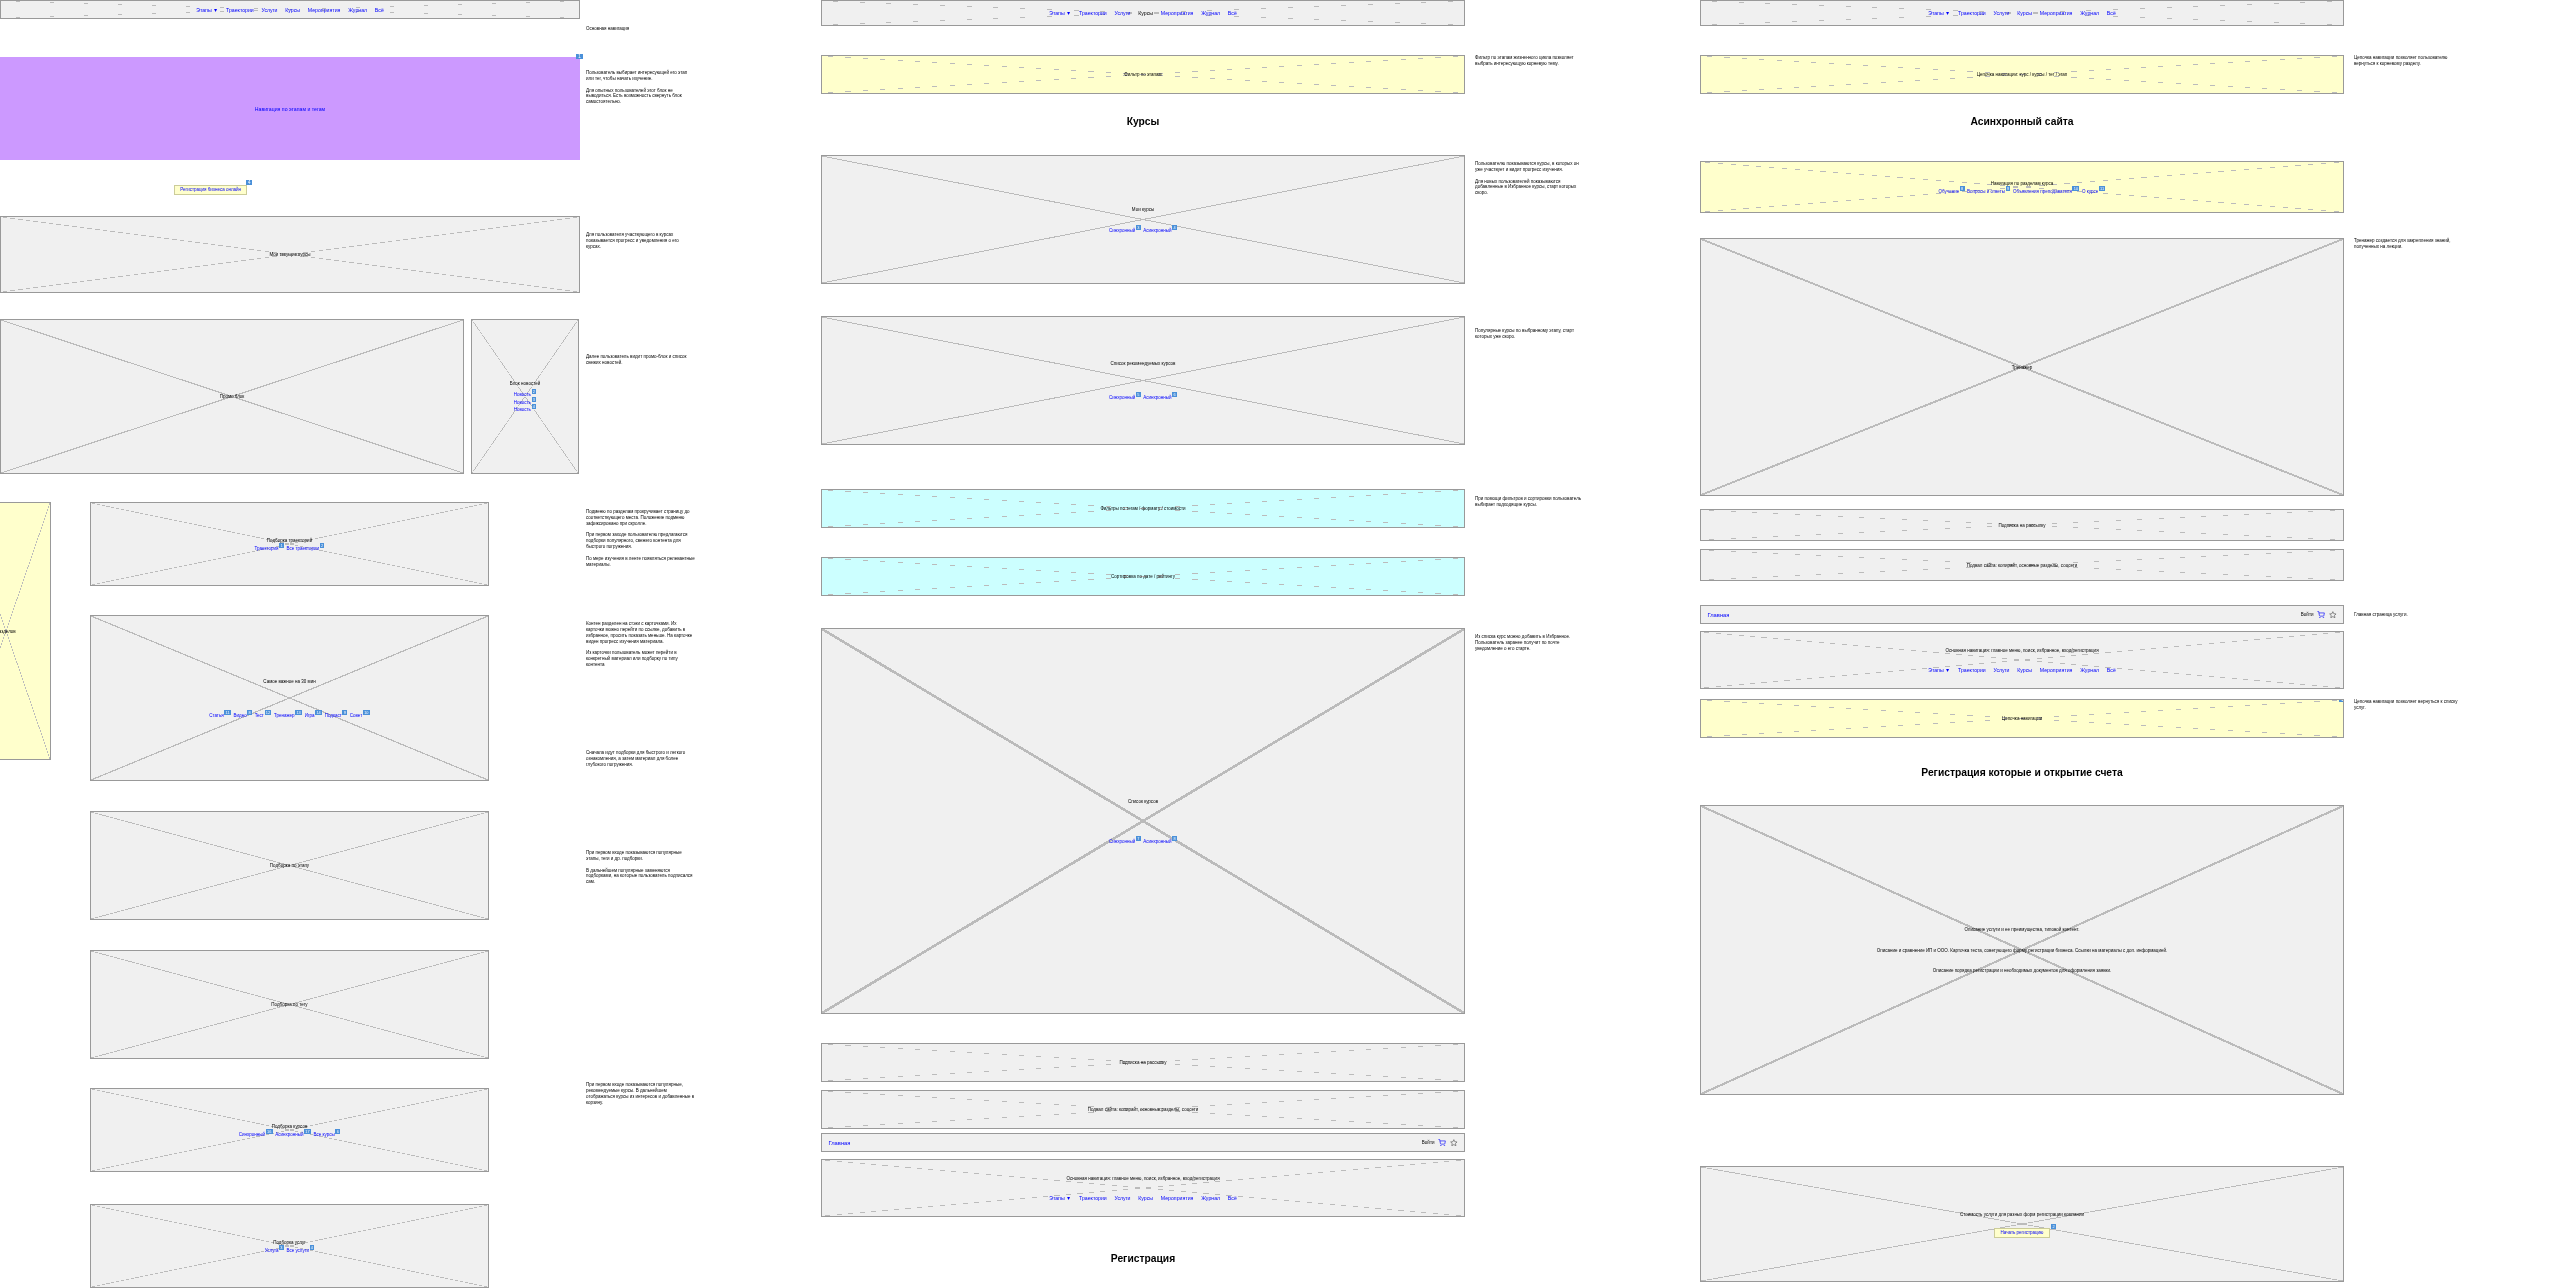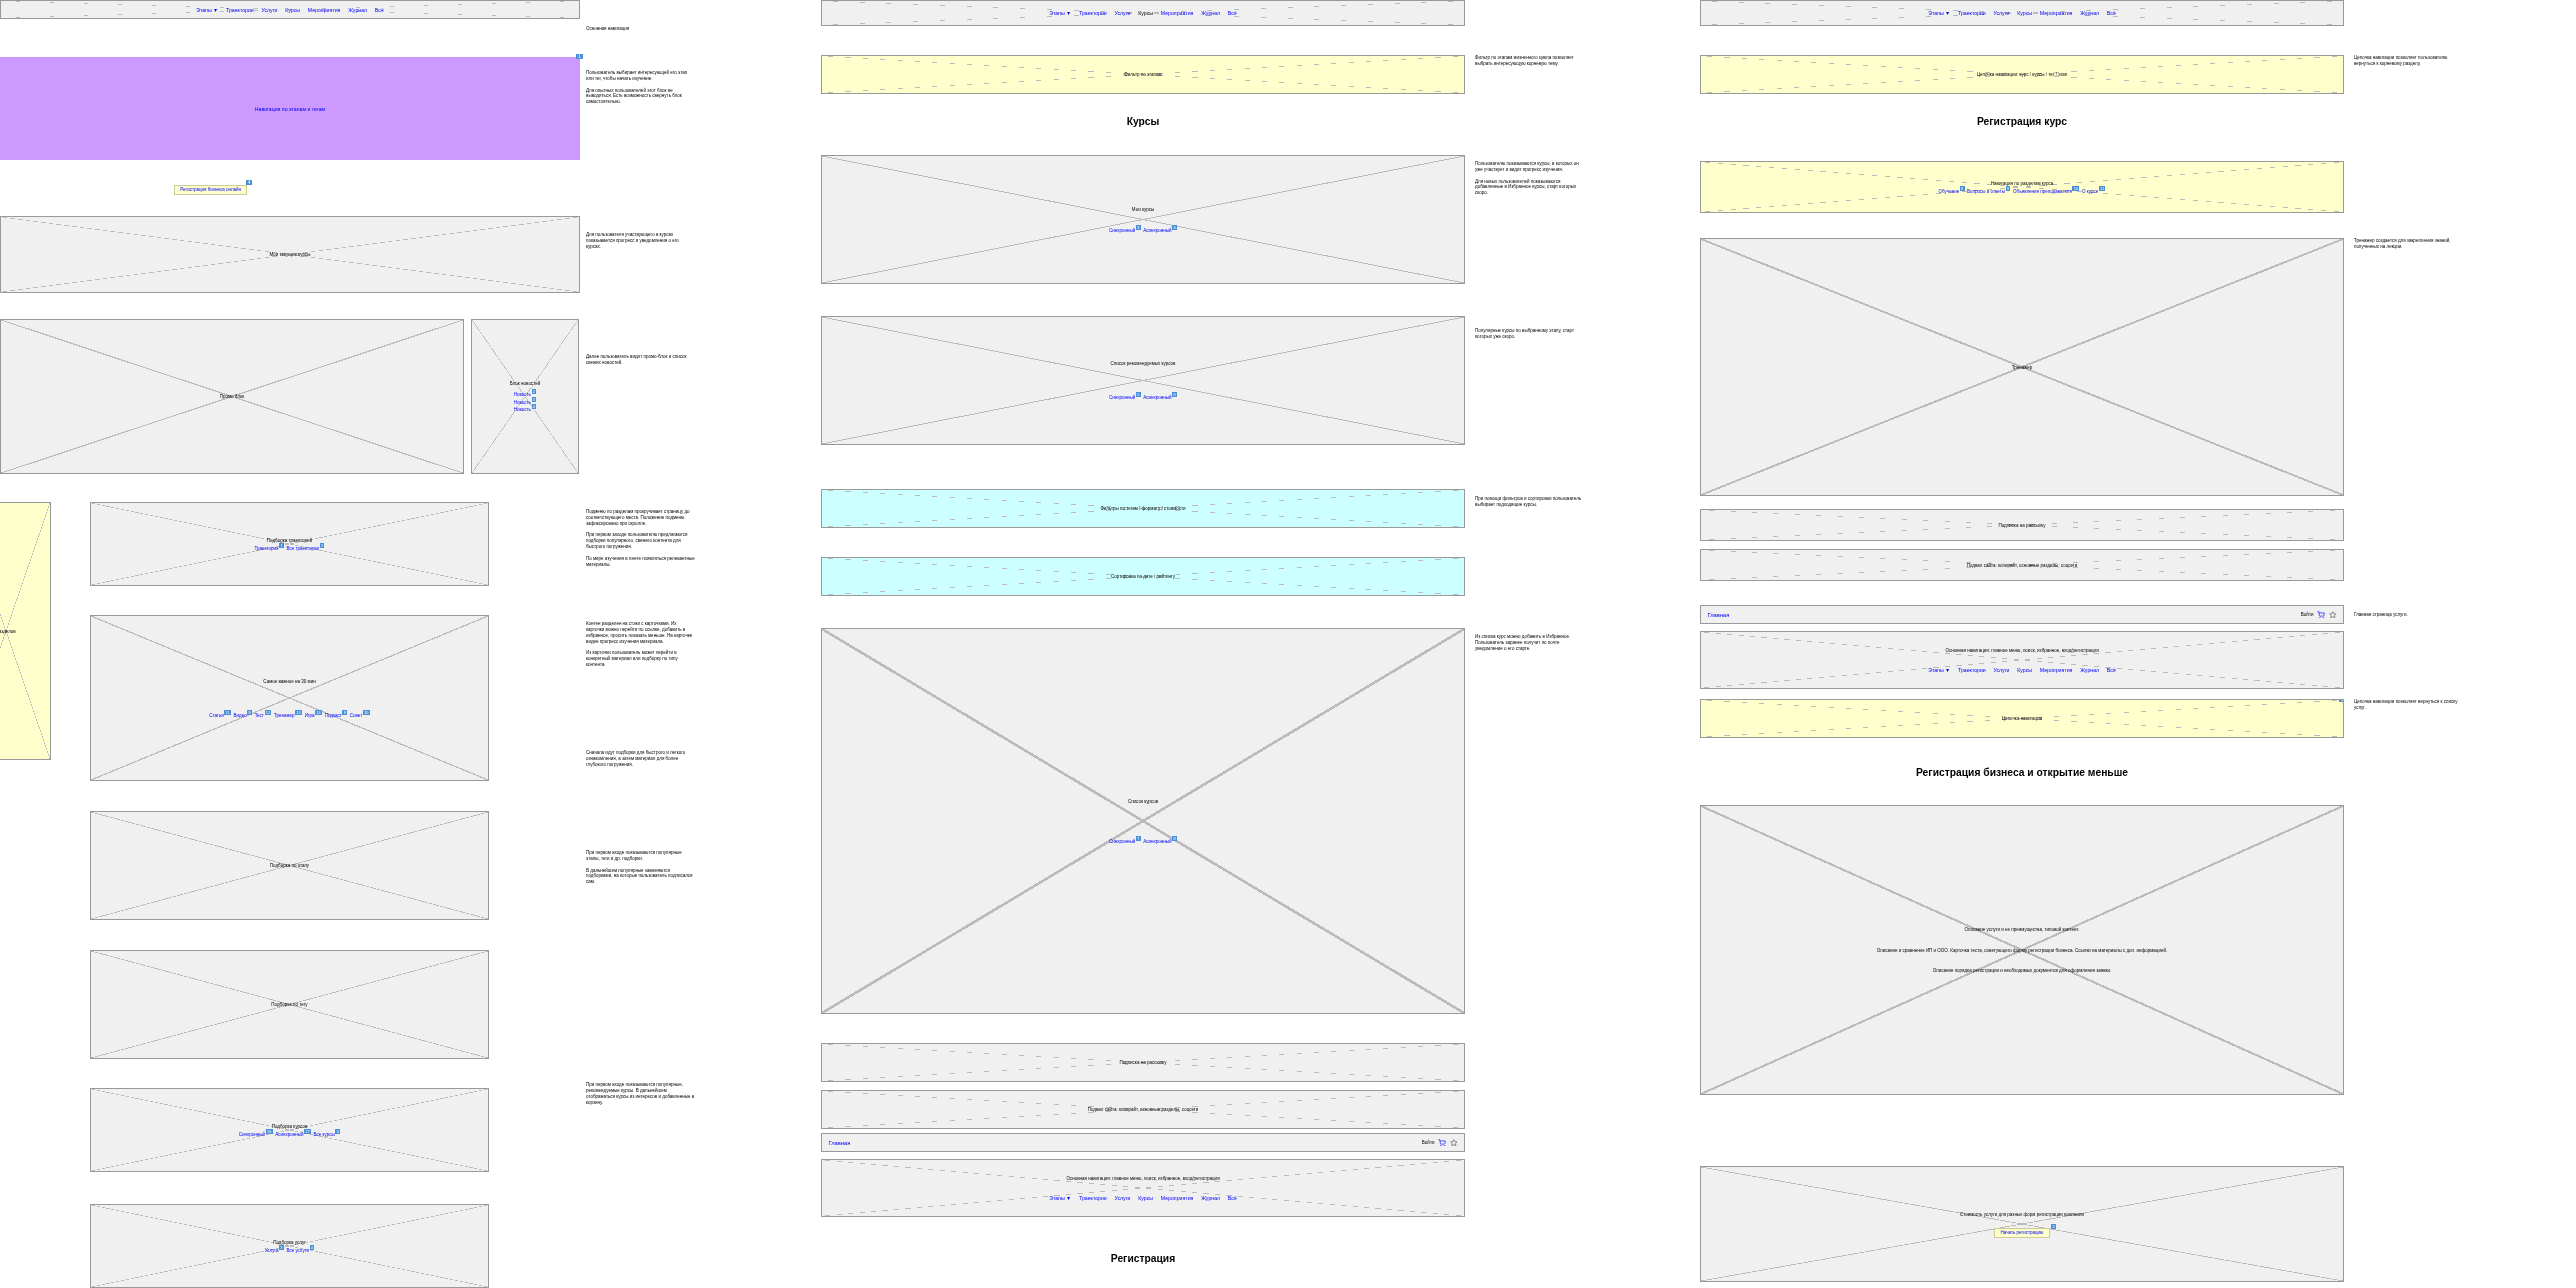--- a/index.html
+++ b/index.html
@@ -244,21 +244,21 @@
       <span class="navlink">Журнал</span>
       <span class="navlink">Всё</span>
     </div>
   </div>
 
   <div class="wireframe yellow" style="position:absolute;left:0;top:55px;width:644px;height:39px">
     <div class="label">Цепочка навигации: курс / курсы / тег / этап</div>
   </div>
   <div class="annotation" style="left:654px;top:55px">Цепочка навигации позволяет пользователю вернуться к корневому разделу.</div>
 
-  <div class="heading" style="position:absolute;left:0;top:106px;width:644px">Регистрация курс</div>
+  <div class="heading" style="position:absolute;left:0;top:106px;width:644px">Асинхронный сайта</div>
 
   <div class="wireframe yellow" style="position:absolute;left:0;top:161px;width:644px;height:52px">
     <div class="label">Навигация по разделам курса</div>
     <div class="links">
       <span class="tinylink"><span>Обучение</span><span class="badge">8</span></span>
       <span class="tinylink"><span>Вопросы и ответы</span><span class="badge">9</span></span>
       <span class="tinylink"><span>Объявления преподавателя</span><span class="badge">10</span></span>
       <span class="tinylink"><span>О курсе</span><span class="badge">11</span></span>
     </div>
   </div>
@@ -303,21 +303,21 @@
       <span class="navlink">Всё</span>
     </div>
   </div>
 
   <div class="wireframe yellow" style="position:absolute;left:0;top:699px;width:644px;height:39px">
     <span class="corner-badge">1</span>
     <div class="label">Цепочка навигации</div>
   </div>
   <div class="annotation" style="left:654px;top:699px">Цепочка навигации позволяет вернуться к списку услуг.</div>
 
-  <div class="heading" style="position:absolute;left:0;top:757px;width:644px">Регистрация бизнеса и открытие меньше</div>
+  <div class="heading" style="position:absolute;left:0;top:757px;width:644px">Регистрация которые и открытие счета</div>
 
   <div class="wireframe" style="position:absolute;left:0;top:805px;width:644px;height:290px;justify-content:center">
     <div class="desc">Описание услуги и ее преимущества, типовой контент.</div>
     <div class="desc" style="margin-top:13px">Описание и сравнение ИП и ООО. Карточка теста, советующего форму регистрации бизнеса. Ссылки на материалы с доп. информацией.</div>
     <div class="desc" style="margin-top:13px">Описание порядка регистрации и необходимых документов для оформления заявки.</div>
   </div>
 
   <div class="wireframe" style="position:absolute;left:0;top:1166px;width:644px;height:116px">
     <div class="desc">Стоимость услуги для разных форм регистрации компании</div>
     <div style="margin-top:10.3px;z-index:2;position:relative">

